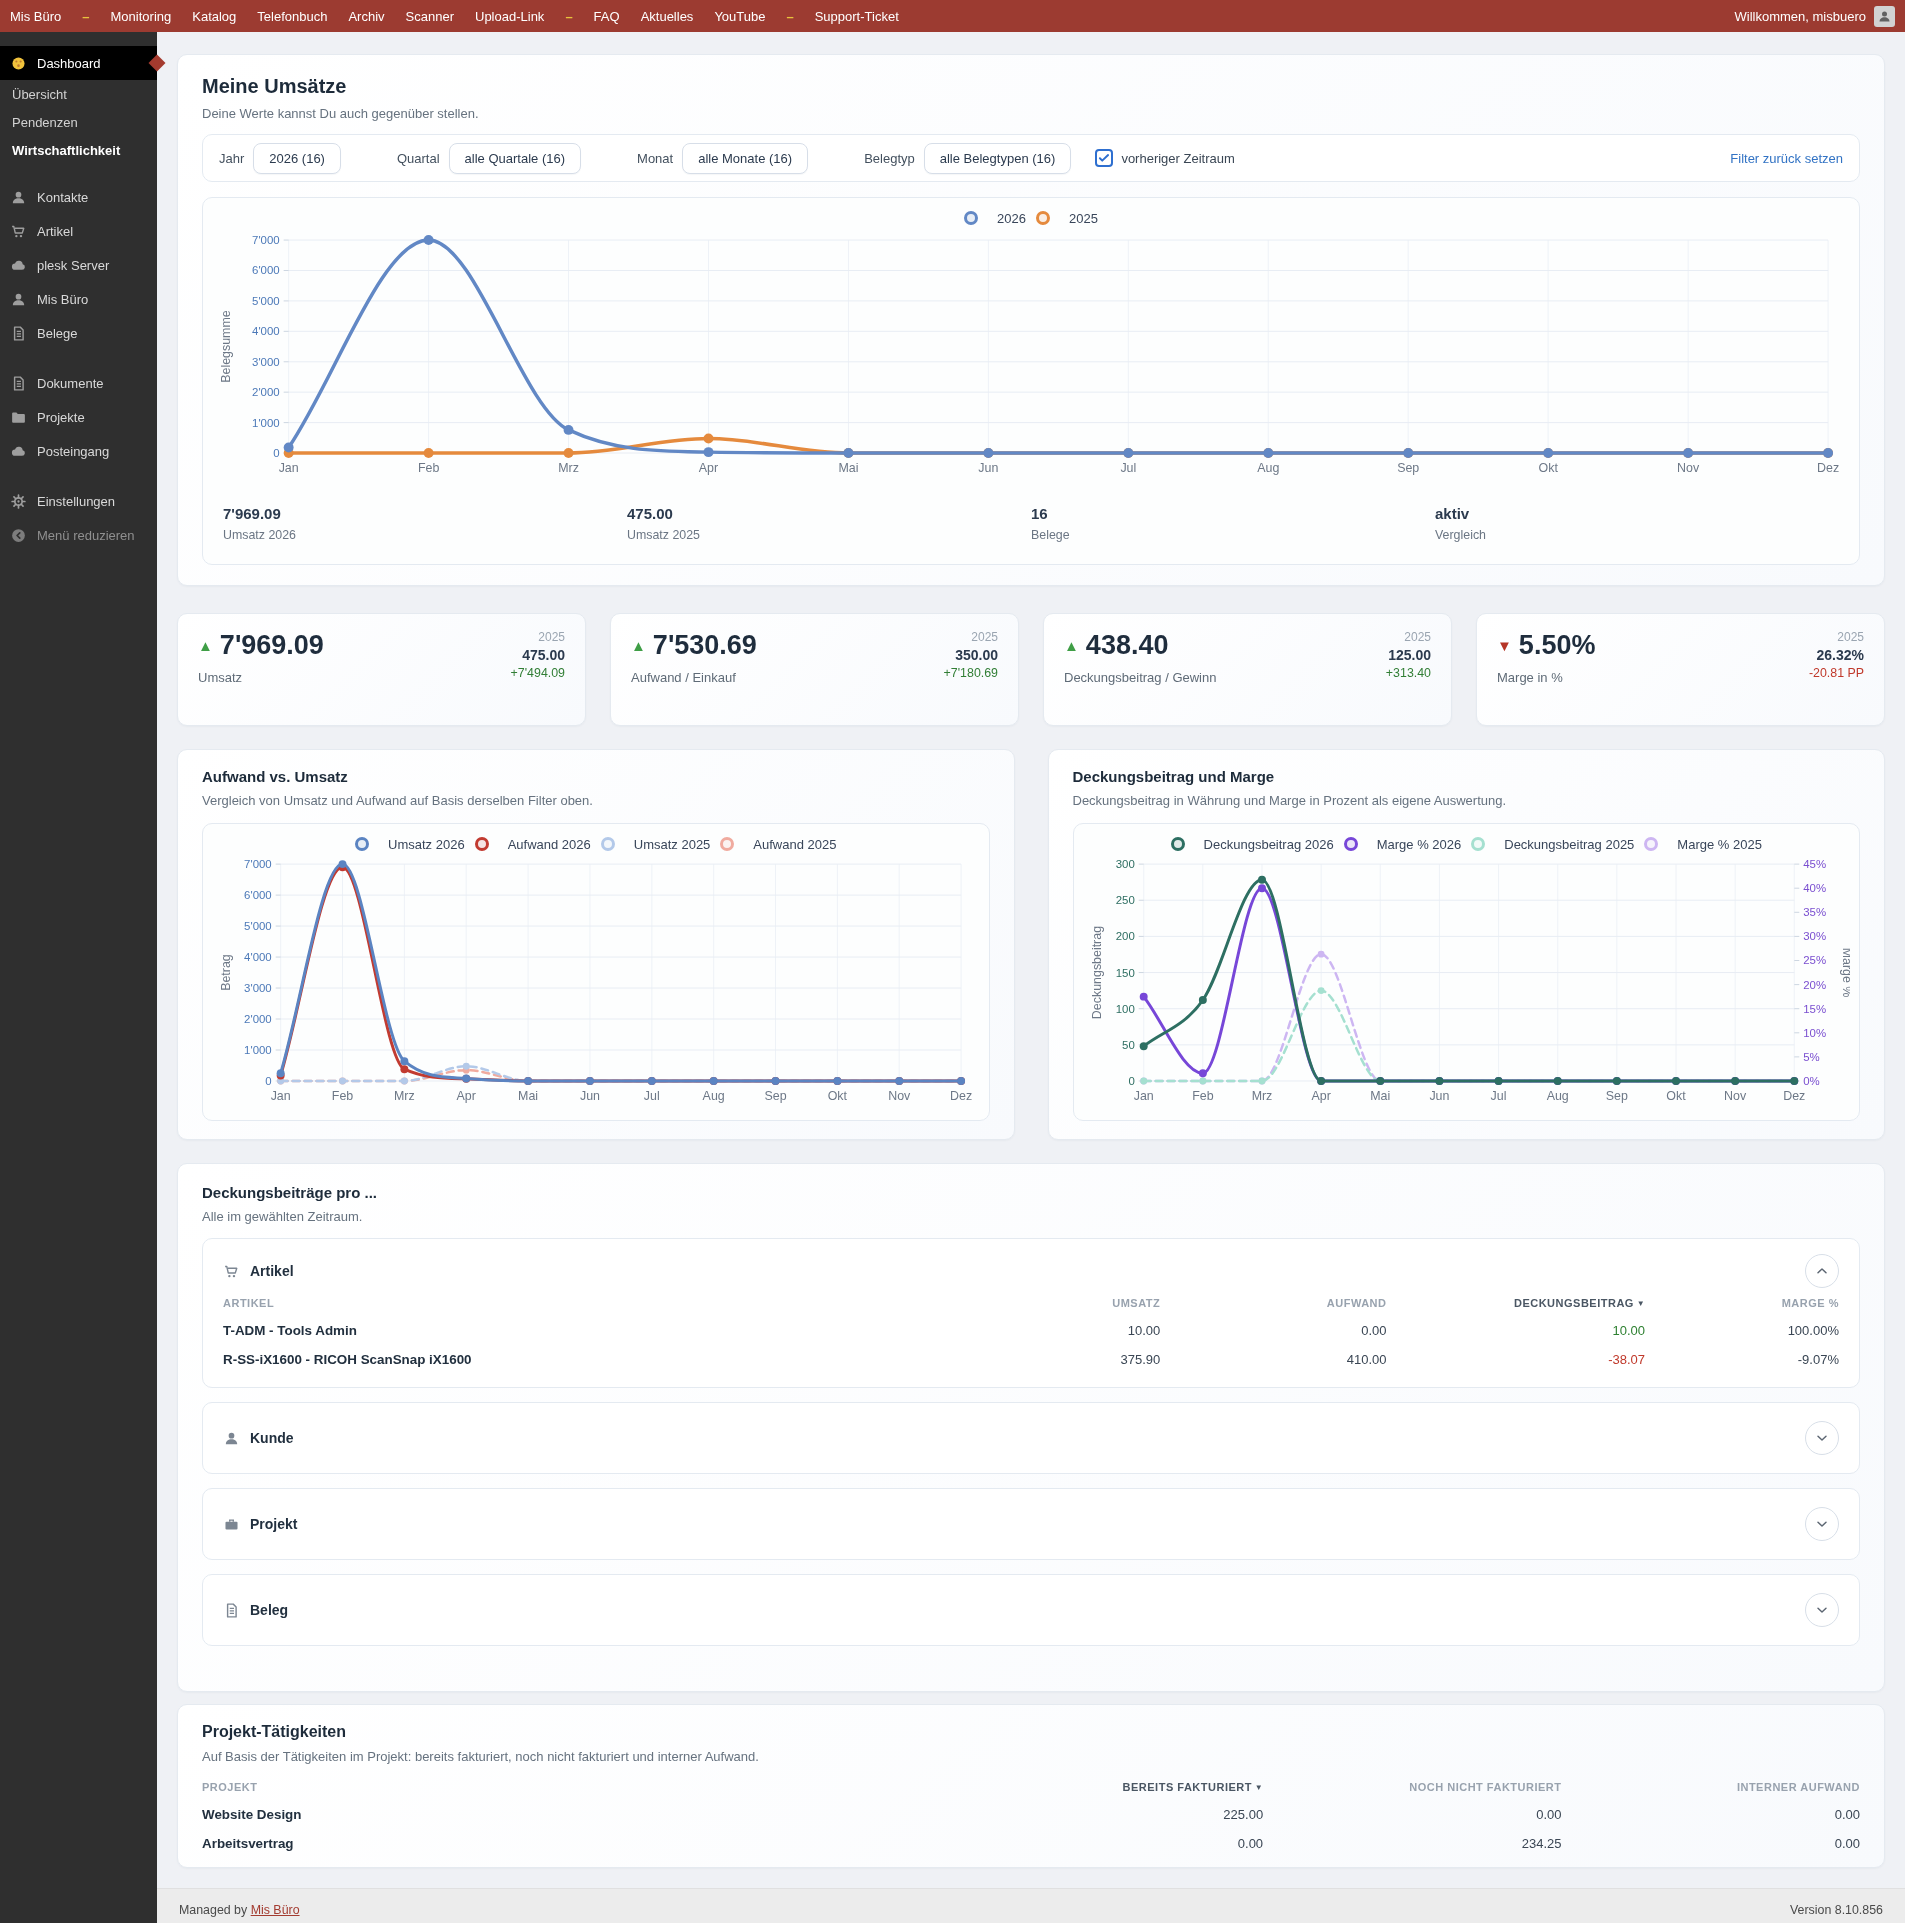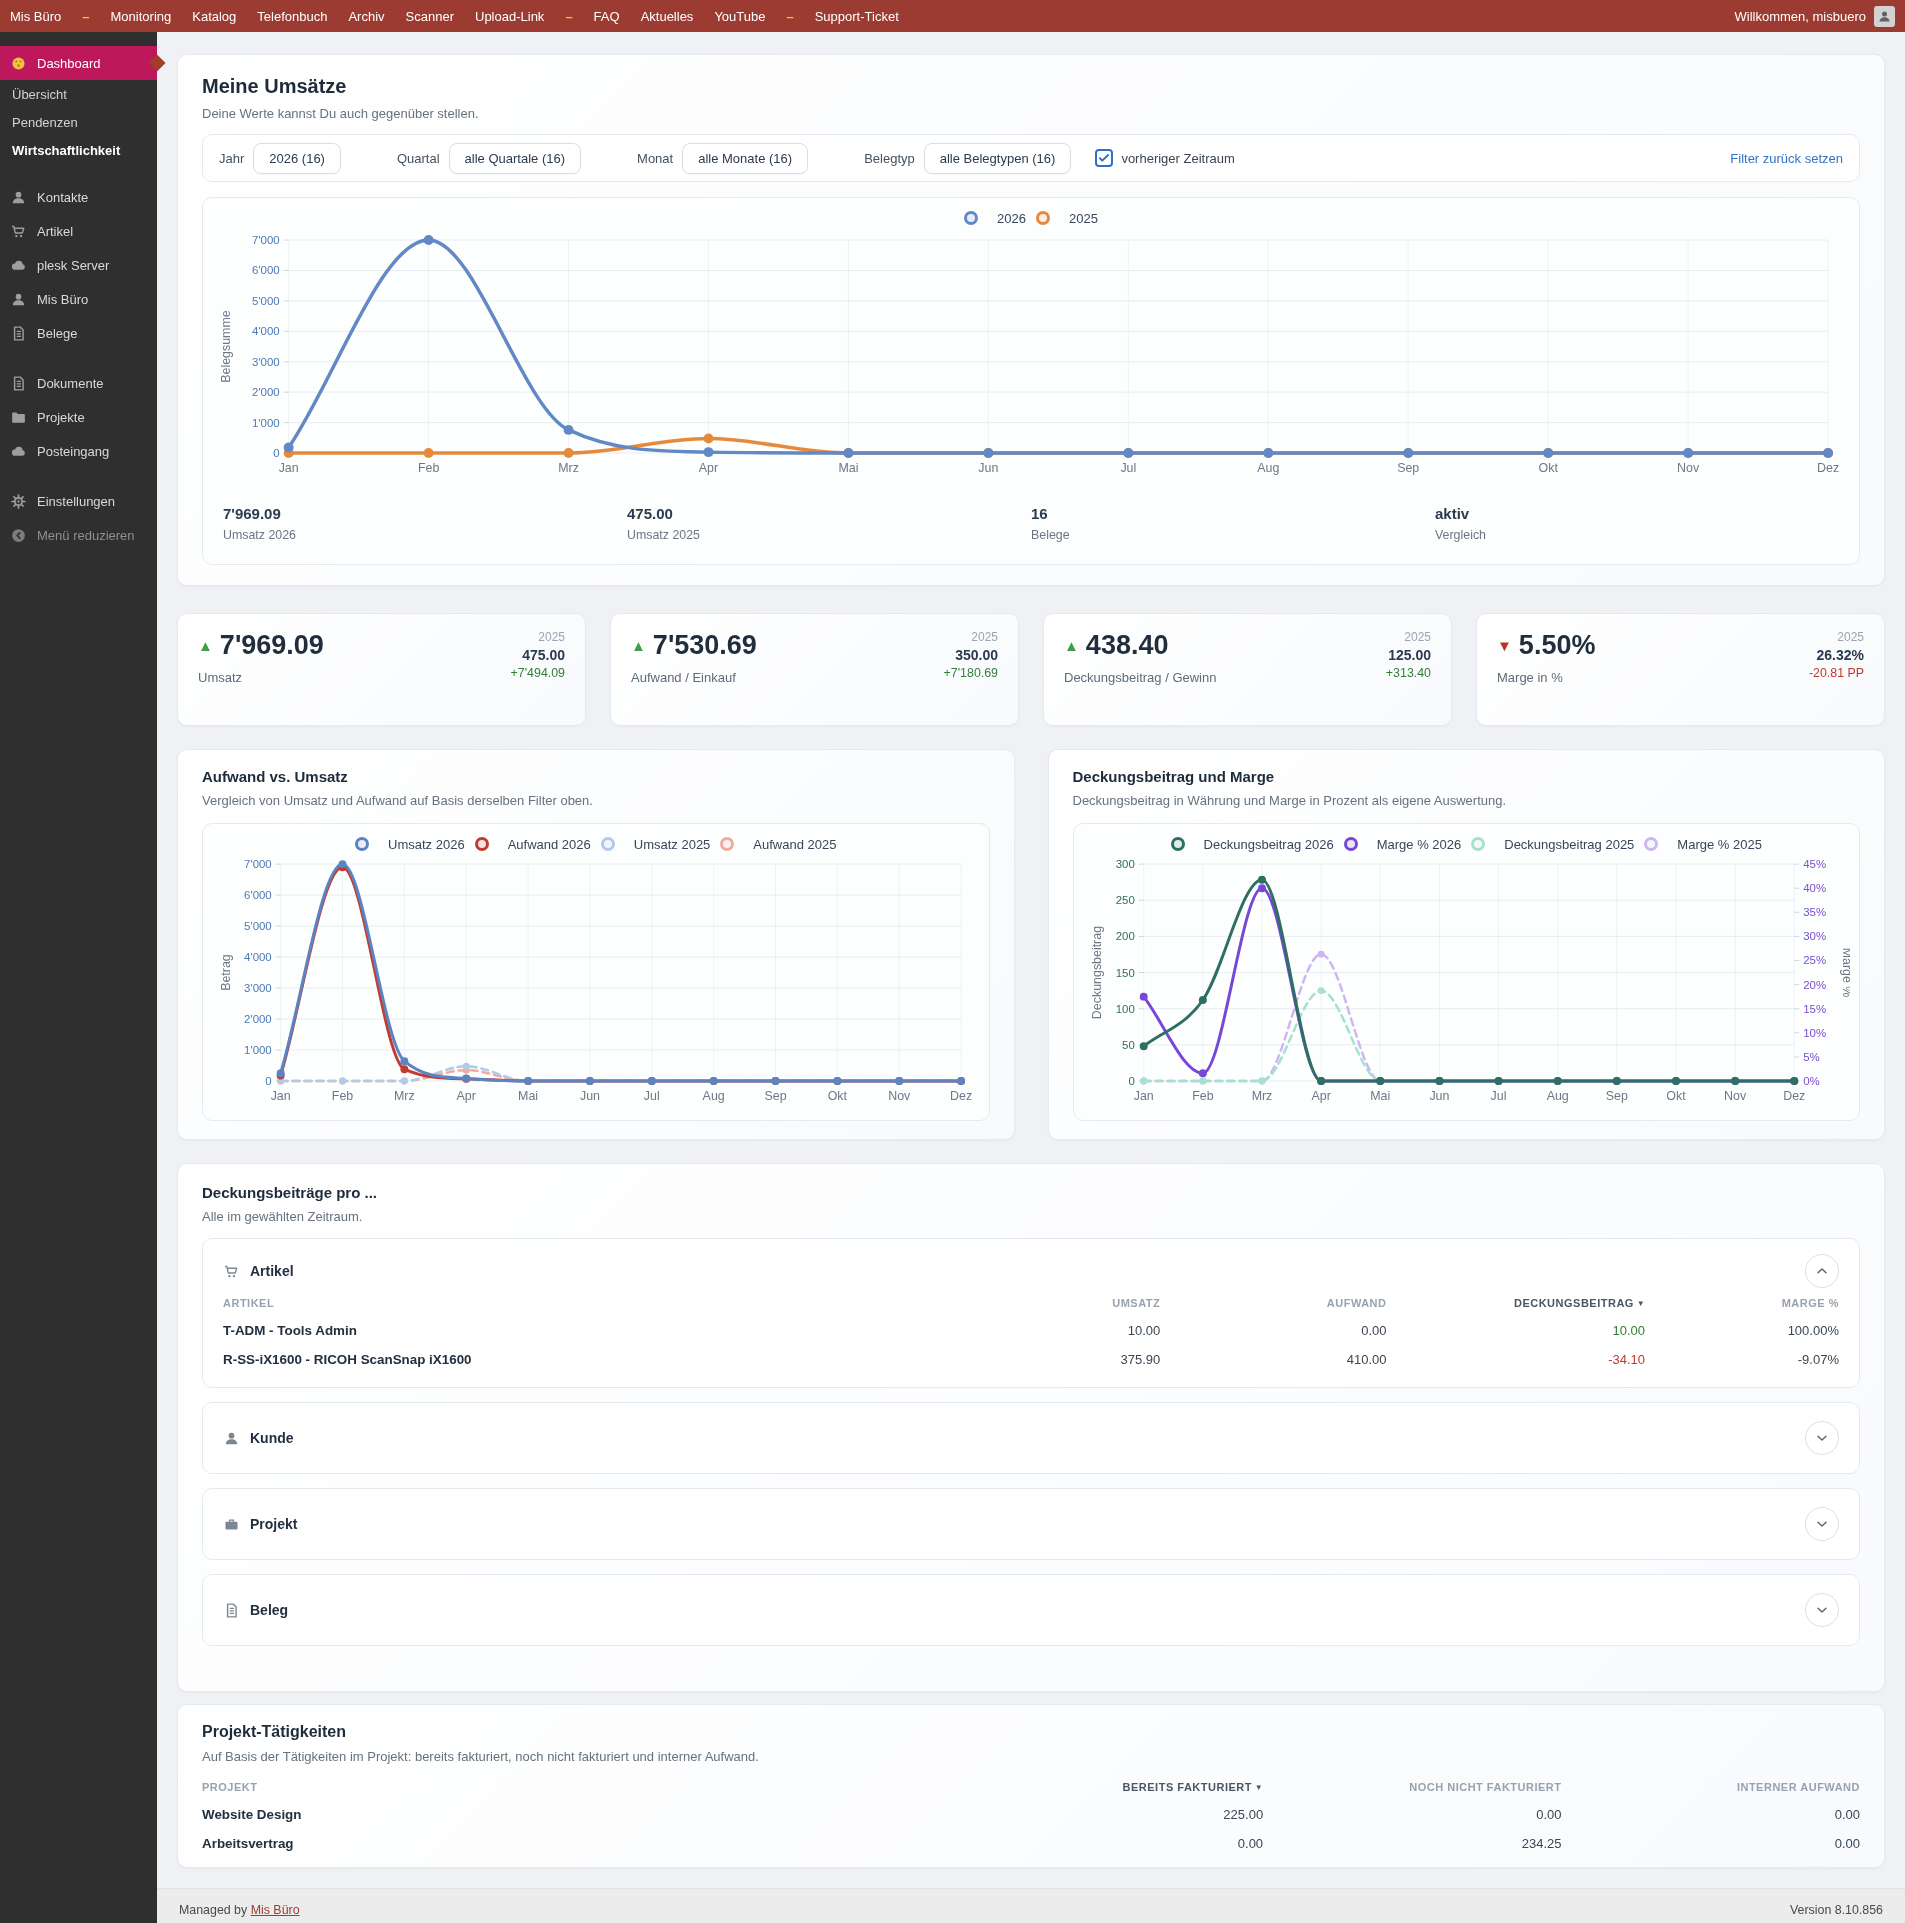--- a/index.html
+++ b/index.html
@@ -25,21 +25,21 @@
     position:absolute; top:32px; left:0; bottom:0; width:157px;
     background:#2f2f2f; color:#d9d9d9; font-size:13px; z-index:4;
   }
   .side-item, .side-sub {
     display:flex; align-items:center; gap:10px; padding:0 10px;
     cursor:pointer; position:relative; white-space:nowrap;
   }
   .side-item { height:34px; }
   .side-sub  { height:28px; padding-left:12px; color:#d2d2d2; }
   .side-sub.current { font-weight:bold; color:#ffffff; }
-  .side-item.active { background:#be185d; color:#fff; margin-top:14px; }
+  .side-item.active { background:#000000; color:#fff; margin-top:14px; }
   .side-item.active .diamond {
     position:absolute; right:-6px; top:50%; width:12px; height:12px;
     background:#a43a2e; transform:translateY(-50%) rotate(45deg);
   }
   .side-item.muted { color:#8f8f8f; }
   .side-gap { height:16px; }
   .side-ic { width:17px; height:17px; flex:0 0 17px; display:flex; }
   
   .main { margin-left:157px; padding:22px 20px 0; }
   .card {
@@ -783,21 +783,21 @@
               <div class="name">T-ADM - Tools Admin</div>
               <div class="num cell ">10.00</div>
               <div class="num cell ">0.00</div>
               <div class="num cell green">10.00</div>
               <div class="num cell ">100.00%</div>
             </div>
             <div class="trow tdata">
               <div class="name">R-SS-iX1600 - RICOH ScanSnap iX1600</div>
               <div class="num cell ">375.90</div>
               <div class="num cell ">410.00</div>
-              <div class="num cell red">-34.10</div>
+              <div class="num cell red">-38.07</div>
               <div class="num cell ">-9.07%</div>
             </div>
           </div>
         </div>
         <div class="panel" style="padding-top: 16px; padding-bottom: 16px;">
           <div class="panel-head">
             <span class="side-ic">
               <svg width="17" height="17" viewBox="0 0 24 24">
                 <circle cx="12" cy="8" r="4" fill="#7c8692"></circle>
                 <path d="M4 20c0-4.4 3.6-7 8-7s8 2.6 8 7z" fill="#7c8692"></path>

